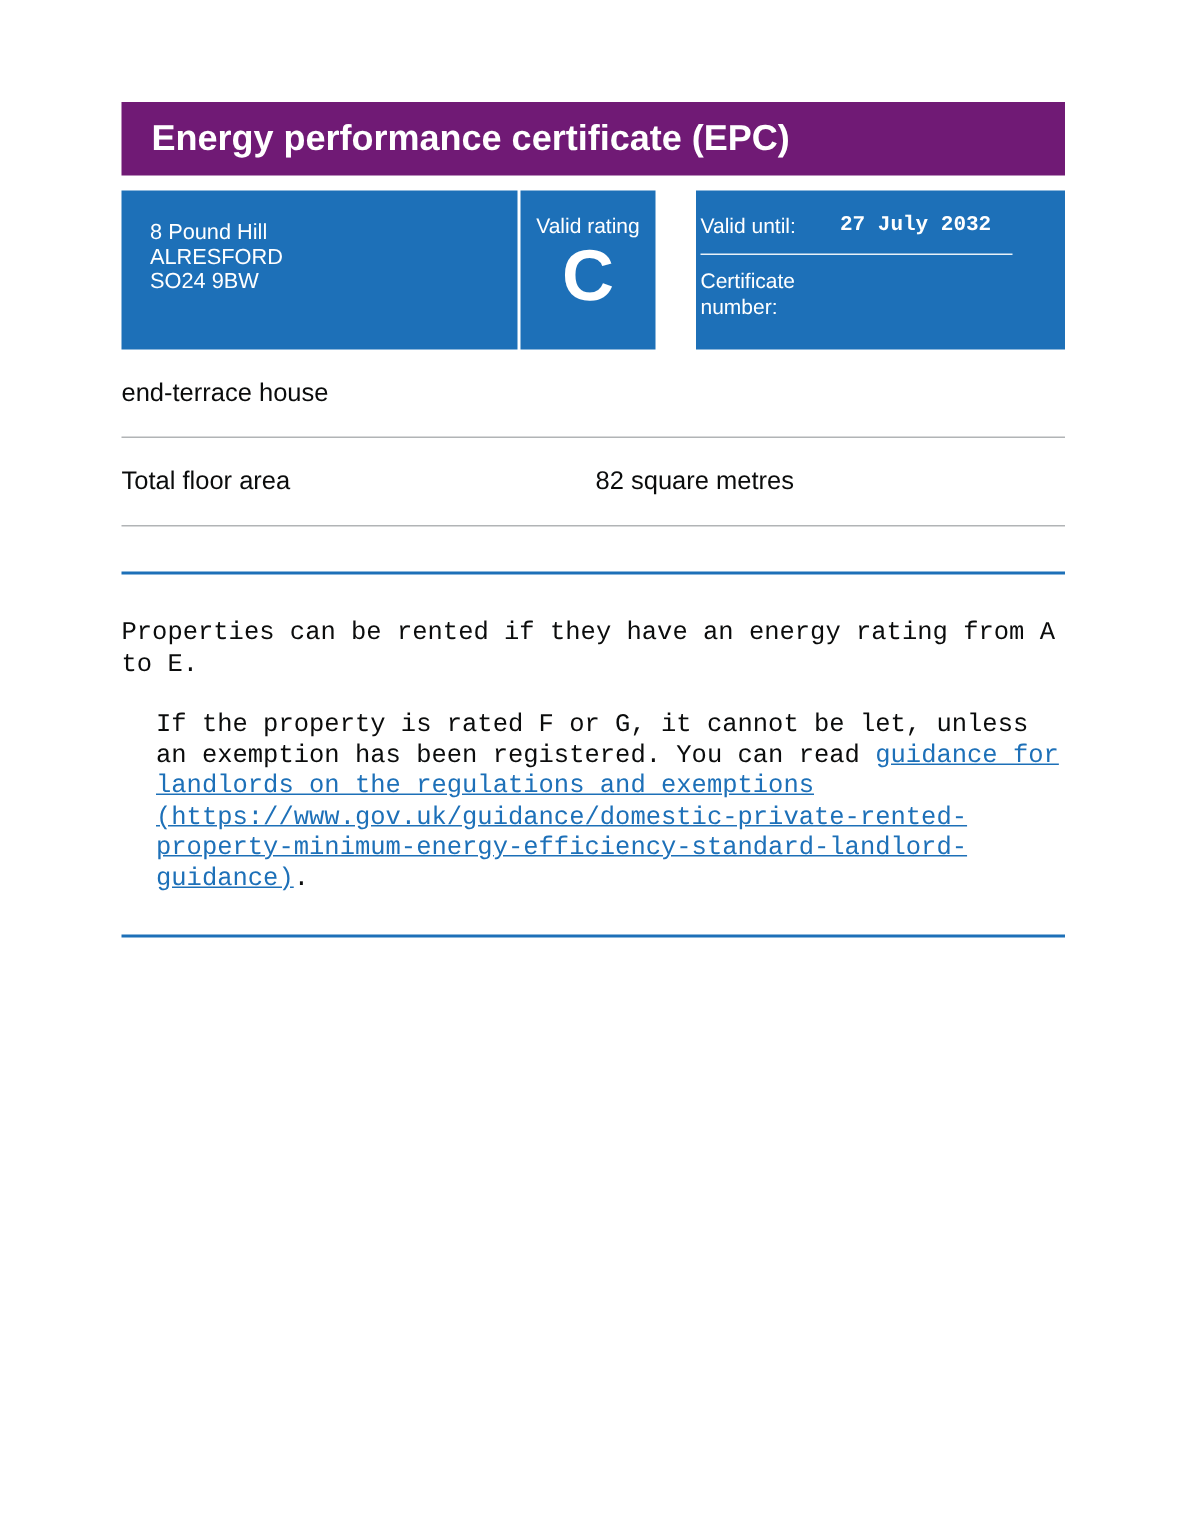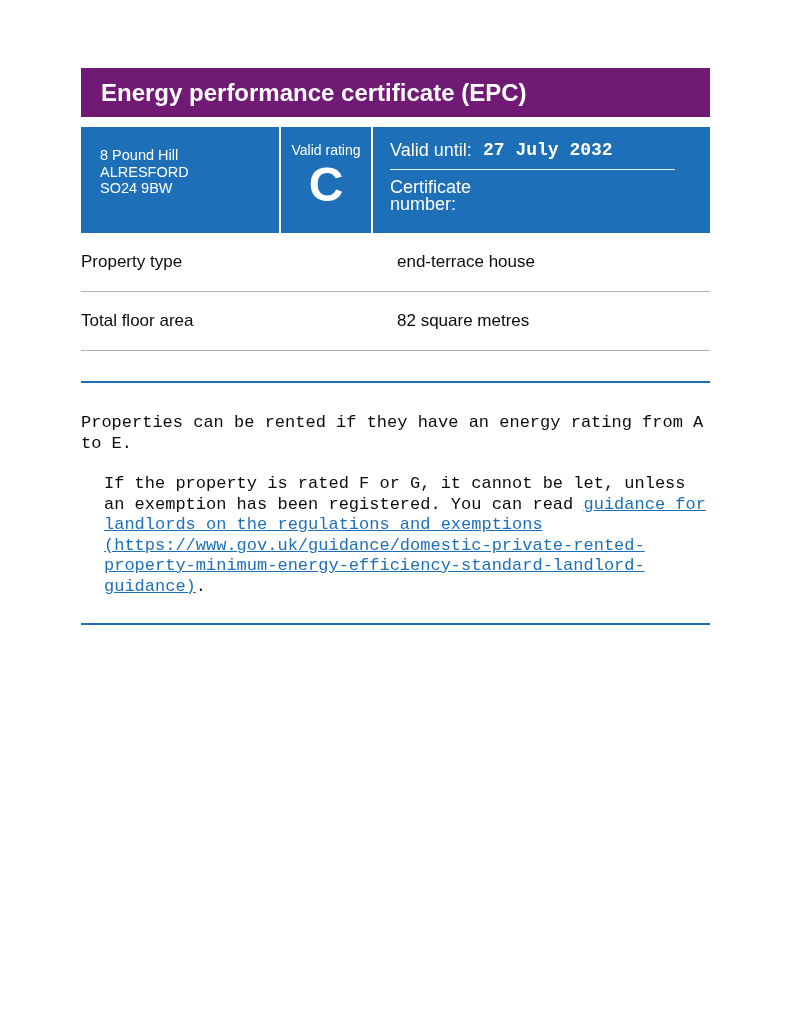--- a/index.html
+++ b/index.html
@@ -18,25 +18,25 @@
     height: 49px; box-sizing: border-box;
     display: flex; align-items: center;
     padding-left: 20px;
     font-size: 24px; font-weight: bold;
     margin-bottom: 10px;
   }
 
   
   .banner { display: flex; gap: 2px; height: 106px; }
   .banner-cell { background: #1d70b8; color: #ffffff; box-sizing: border-box; }
-  .cell-address { width: 198px; padding: 20px 10px 0 19px; font-size: 14.5px; line-height: 16.5px; }
+  .cell-address { width: 264px; padding: 20px 10px 0 19px; font-size: 14.5px; line-height: 16.5px; }
   .cell-rating { width: 90px; text-align: center; padding-top: 15px; }
   .rating-label { font-size: 14px; line-height: 16px; }
   .rating-value { font-size: 48px; font-weight: bold; line-height: 54px; }
-  .cell-details { flex: 1; padding: 15px 0 0 17px; font-size: 18px; line-height: 17px; }
+  .cell-details { flex: 1; padding: 15px 0 0 3px; font-size: 14px; line-height: 17px; margin-left: 25px; }
   .detail-row { display: flex; }
   .detail-label { width: 93px; flex-shrink: 0; }
   .detail-value { font-weight: bold; padding-right: 22px; font-family: Liberation Mono, monospace; }
   .details-hr { border: none; border-top: 1px solid rgba(255,255,255,0.9); margin: 10px 35px 9px 0; }
 
   
   .summary-row {
     display: flex; align-items: center;
     height: 59px; box-sizing: border-box;
     border-bottom: 1px solid #b1b4b6;
@@ -79,21 +79,20 @@
       </div>
       <hr class="details-hr">
       <div class="detail-row">
         <span class="detail-label">Certificate number:</span>
       </div>
     </div>
   </div>
 
   <div>
     <div class="summary-row">
-      <span class="summary-label">Property type</span>
       <span>end-terrace house</span>
     </div>
     <div class="summary-row">
       <span class="summary-label">Total floor area</span>
       <span>82 square metres</span>
     </div>
   </div>
 
   <hr class="rule-blue">
 

